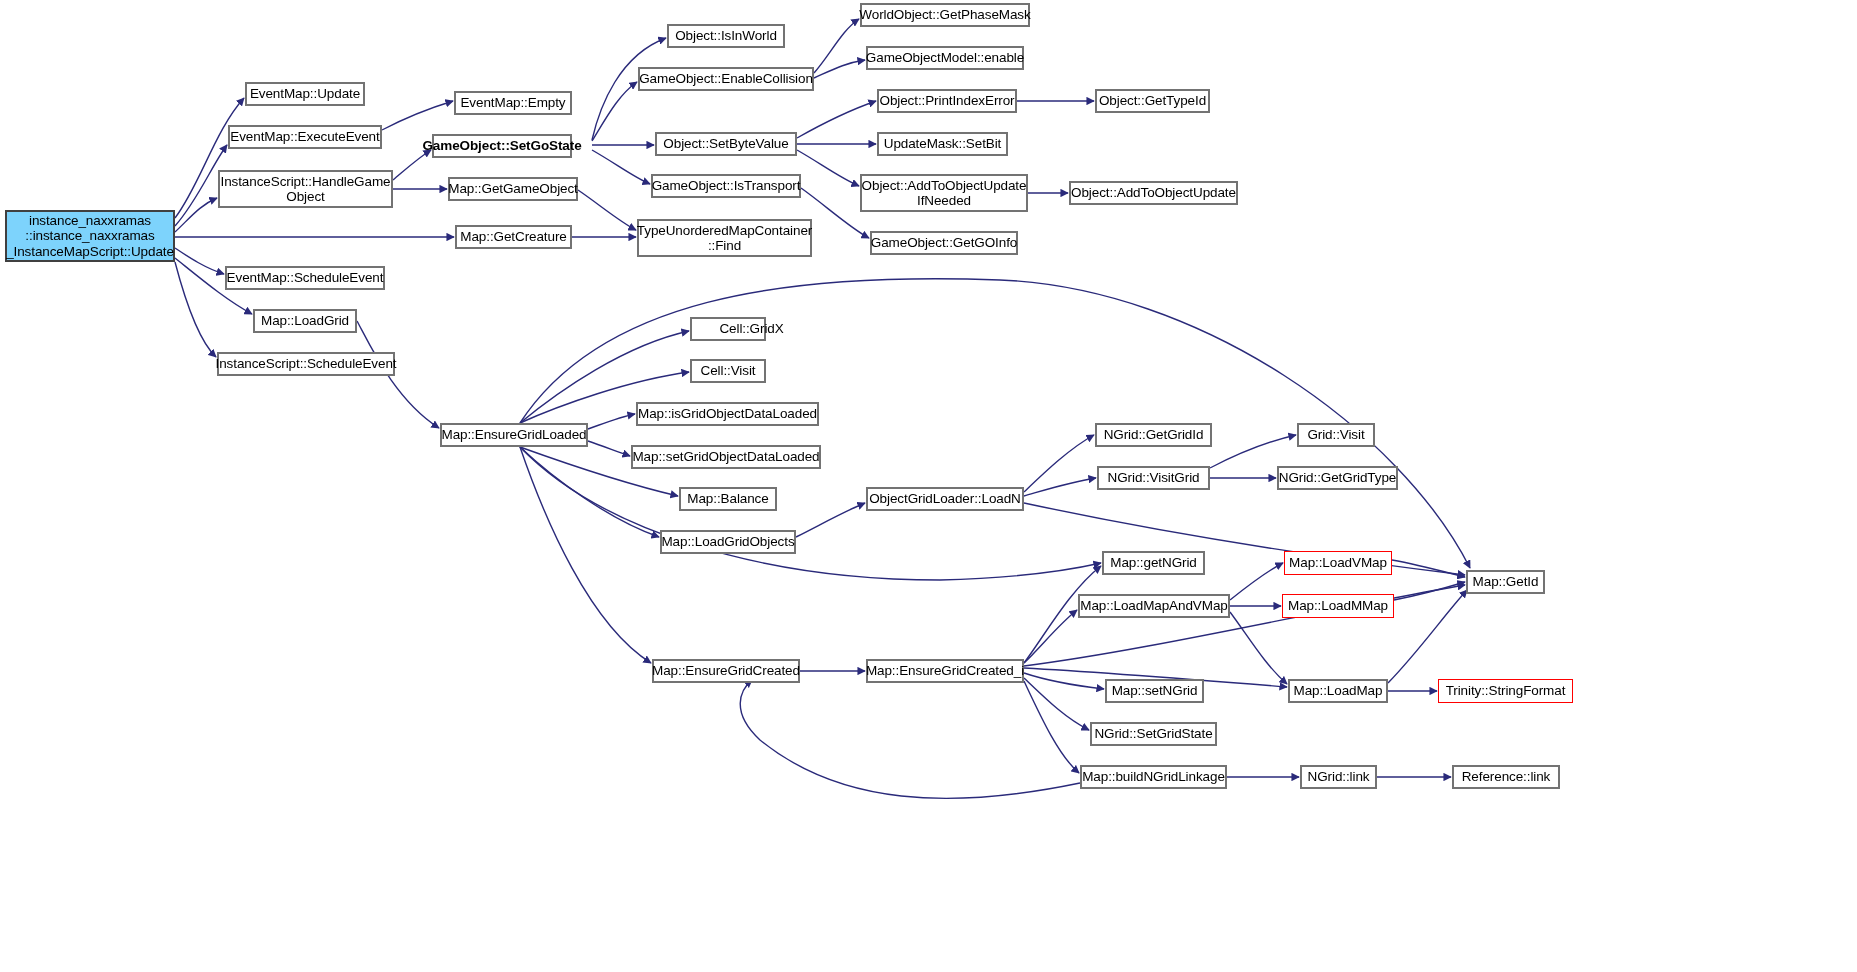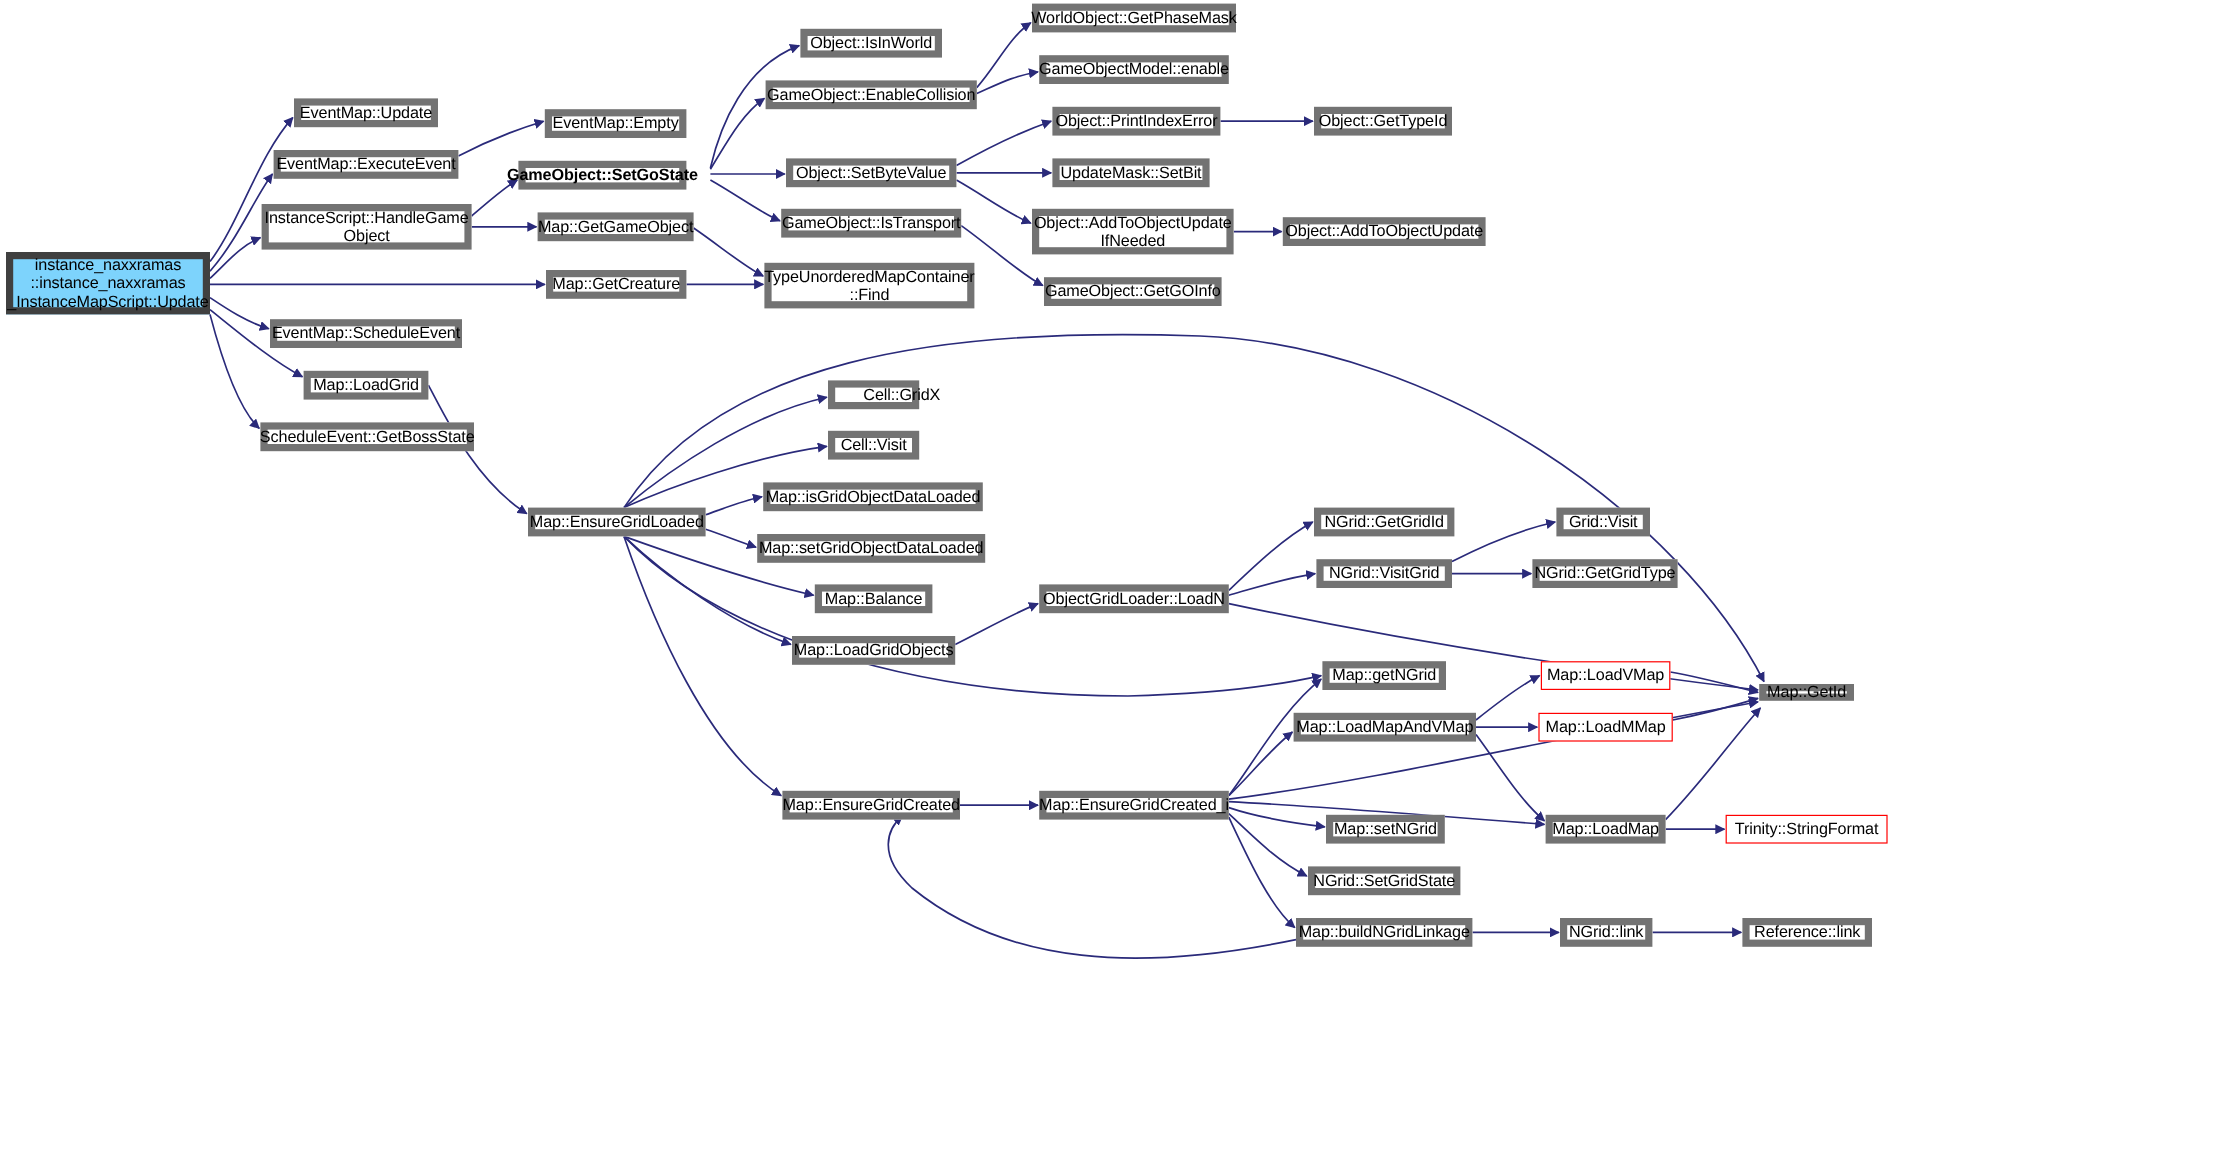--- a/index.html
+++ b/index.html
@@ -18,21 +18,21 @@
   #edges {
     position: absolute;
     left: 0; top: 0;
     width: 1857px;
     height: 972px;
     pointer-events: none;
   }
   .node {
     position: absolute;
     box-sizing: border-box;
-    border: 6px solid #737373;
+    border: 2px solid #737373;
     background: #ffffff;
     color: #000000;
     font-size: 13.5px;
     line-height: 1.12;
     display: flex;
     align-items: center;
     justify-content: center;
     text-align: center;
     white-space: pre-line;
     letter-spacing: -0.1px;
@@ -120,21 +120,21 @@
   <div id="node-layer">
       <div class="node root" style="left: 5px; top: 210px; width: 170px; height: 52px;">instance_naxxramas
 ::instance_naxxramas
 _InstanceMapScript::Update</div>
       <div class="node" style="left: 245px; top: 82px; width: 120px; height: 24px;">EventMap::Update</div>
       <div class="node" style="left: 228px; top: 125px; width: 154px; height: 24px;">EventMap::ExecuteEvent</div>
       <div class="node" style="left: 218px; top: 170px; width: 175px; height: 38px;">InstanceScript::HandleGame
 Object</div>
       <div class="node" style="left: 225px; top: 266px; width: 160px; height: 24px;">EventMap::ScheduleEvent</div>
       <div class="node" style="left: 253px; top: 309px; width: 104px; height: 24px;">Map::LoadGrid</div>
-      <div class="node" style="left: 217px; top: 352px; width: 178px; height: 24px;">ScheduleEvent::GetBossState</div>
+      <div class="node" style="left: 217px; top: 352px; width: 178px; height: 24px;">InstanceScript::ScheduleEvent</div>
       <div class="node" style="left: 454px; top: 91px; width: 118px; height: 24px;">EventMap::Empty</div>
       <div class="node" style="left: 432px; top: 134px; width: 140px; height: 24px; font-weight: bold;">GameObject::SetGoState</div>
       <div class="node" style="left: 448px; top: 177px; width: 130px; height: 24px;">Map::GetGameObject</div>
       <div class="node" style="left: 455px; top: 225px; width: 117px; height: 24px;">Map::GetCreature</div>
       <div class="node" style="left: 667px; top: 24px; width: 118px; height: 24px;">Object::IsInWorld</div>
       <div class="node" style="left: 638px; top: 67px; width: 176px; height: 24px;">GameObject::EnableCollision</div>
       <div class="node" style="left: 655px; top: 132px; width: 142px; height: 24px;">Object::SetByteValue</div>
       <div class="node" style="left: 651px; top: 174px; width: 150px; height: 24px;">GameObject::IsTransport</div>
       <div class="node" style="left: 637px; top: 219px; width: 175px; height: 38px;">TypeUnorderedMapContainer
 ::Find</div>
@@ -163,17 +163,17 @@
       <div class="node" style="left: 1078px; top: 594px; width: 152px; height: 24px;">Map::LoadMapAndVMap</div>
       <div class="node" style="left: 1105px; top: 679px; width: 99px; height: 24px;">Map::setNGrid</div>
       <div class="node" style="left: 1090px; top: 722px; width: 127px; height: 24px;">NGrid::SetGridState</div>
       <div class="node" style="left: 1080px; top: 765px; width: 147px; height: 24px;">Map::buildNGridLinkage</div>
       <div class="node" style="left: 1297px; top: 423px; width: 78px; height: 24px;">Grid::Visit</div>
       <div class="node" style="left: 1277px; top: 466px; width: 121px; height: 24px;">NGrid::GetGridType</div>
       <div class="node warn" style="left: 1284px; top: 551px; width: 108px; height: 24px;">Map::LoadVMap</div>
       <div class="node warn" style="left: 1282px; top: 594px; width: 112px; height: 24px;">Map::LoadMMap</div>
       <div class="node" style="left: 1288px; top: 679px; width: 100px; height: 24px;">Map::LoadMap</div>
       <div class="node" style="left: 1300px; top: 765px; width: 77px; height: 24px;">NGrid::link</div>
-      <div class="node" style="left: 1466px; top: 570px; width: 79px; height: 14px;">Map::GetId</div>
+      <div class="node" style="left: 1466px; top: 570px; width: 79px; height: 24px;">Map::GetId</div>
       <div class="node warn" style="left: 1438px; top: 679px; width: 135px; height: 24px;">Trinity::StringFormat</div>
       <div class="node" style="left: 1452px; top: 765px; width: 108px; height: 24px;">Reference::link</div>
     </div>
 </div>
 
 </body></html>

